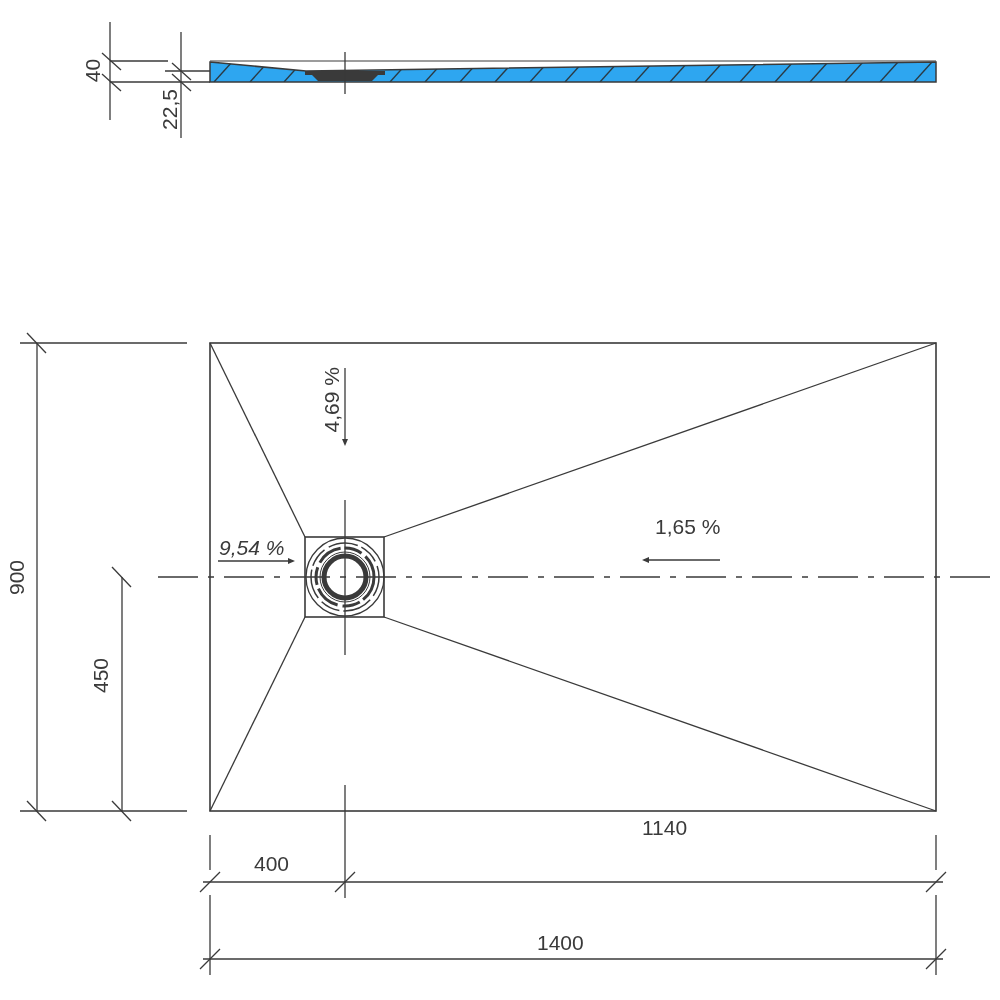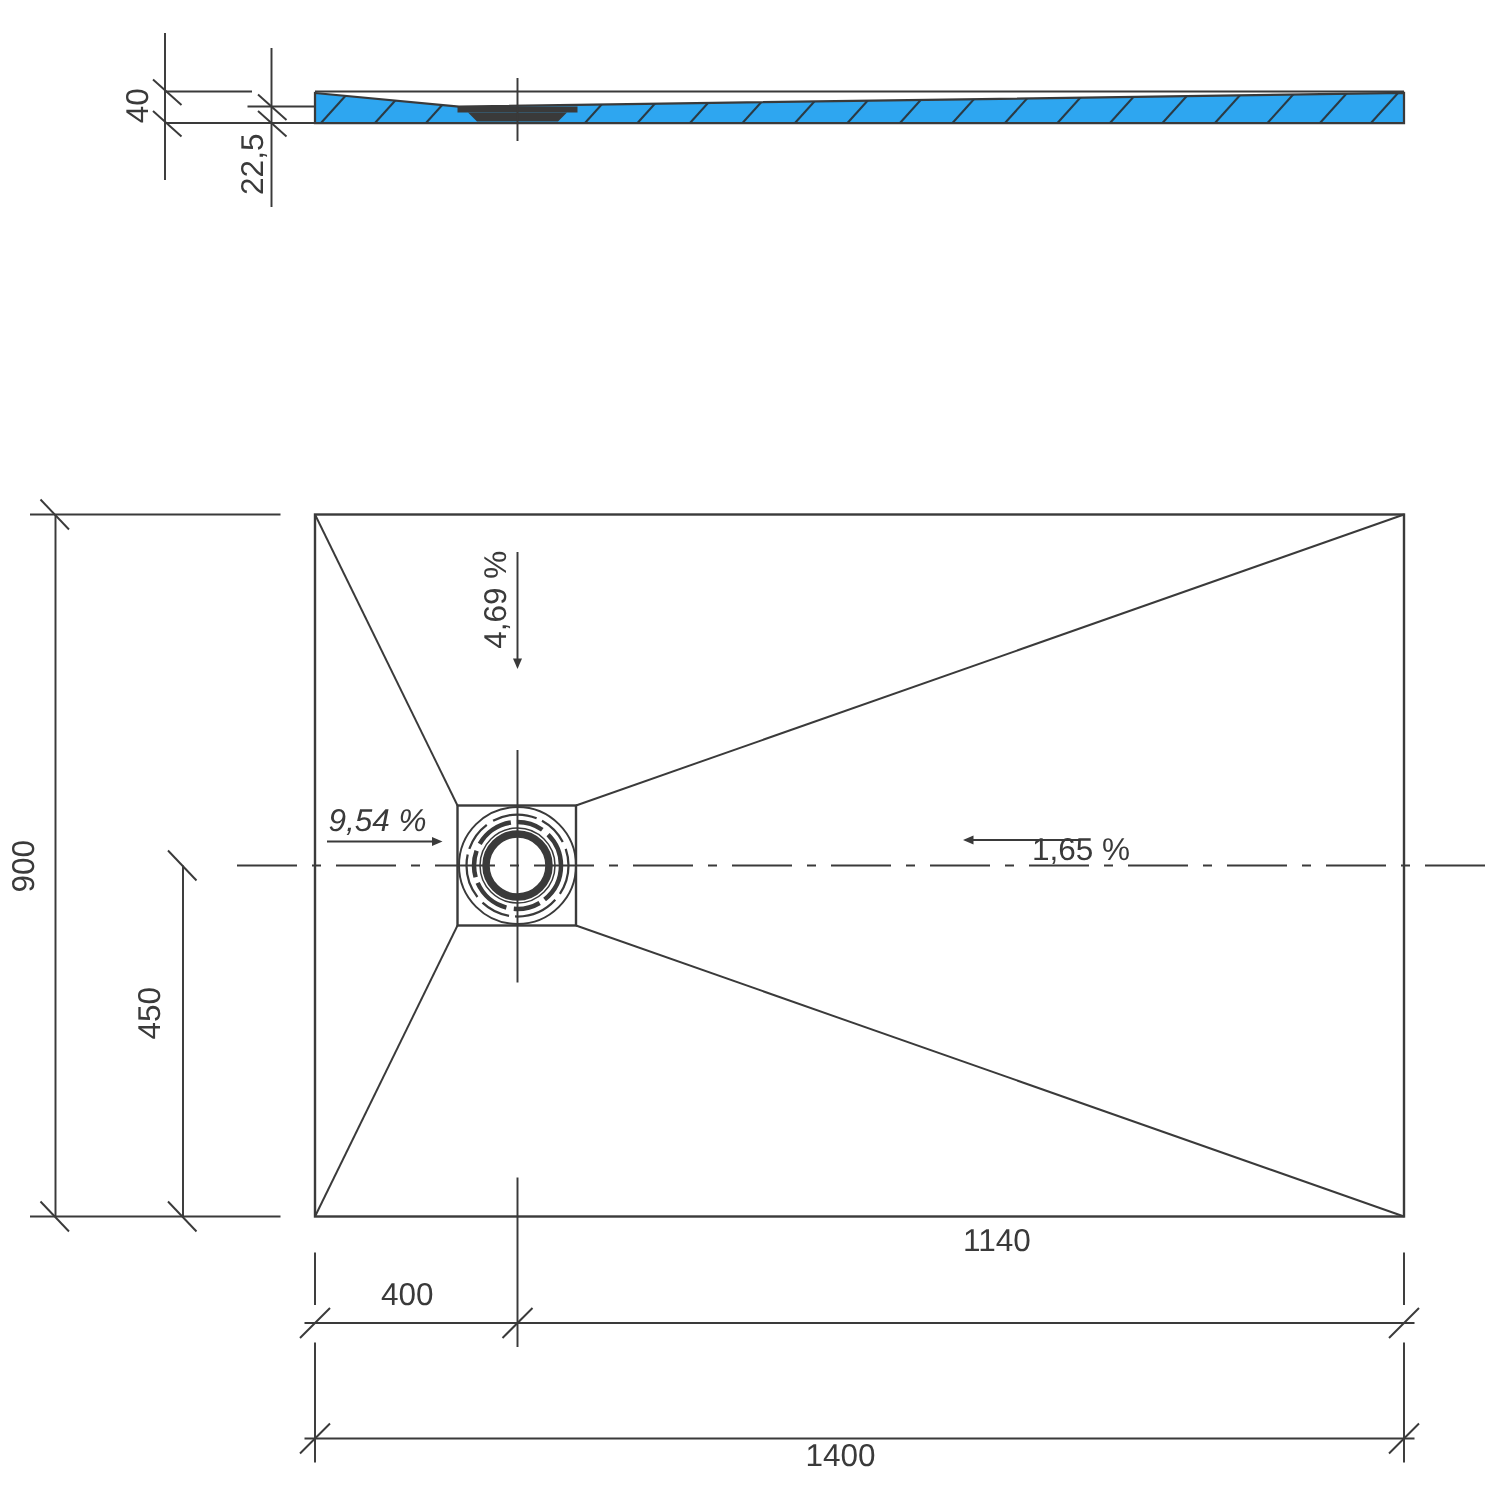--- a/index.html
+++ b/index.html
@@ -117,20 +117,20 @@
       <line x1="200" y1="969" x2="220" y2="949" class="thin"></line>
       <line x1="926" y1="969" x2="946" y2="949" class="thin"></line>
     </g>
   </svg>
 
   <div class="lbl rot" style="left:77px; top:60px; width:30px; text-align:center;">40</div>
   <div class="lbl rot" style="left:144px; top:99px; width:50px; text-align:center;">22,5</div>
 
   <div class="lbl rot" style="left:299px; top:390px; width:64px; text-align:center;">4,69 %</div>
   <div class="lbl" style="left:219px; top:537px;font-style:italic;">9,54 %</div>
-  <div class="lbl" style="left:655px; top:556px;margin-left:33px;">1,65 %</div>
+  <div class="lbl" style="left:655px; top:516px;">1,65 %</div>
 
   <div class="lbl rot" style="left:-4px; top:567px; width:40px; text-align:center;">900</div>
   <div class="lbl rot" style="left:80px; top:665px; width:40px; text-align:center;">450</div>
   <div class="lbl" style="left:254px; top:853px;">400</div>
   <div class="lbl" style="left:609px; top:817px;margin-left:33px;">1140</div>
-  <div class="lbl" style="left:537px; top:960px;">1400</div>
+  <div class="lbl" style="left:537px; top:932px;">1400</div>
 </div>
 
 </body></html>

